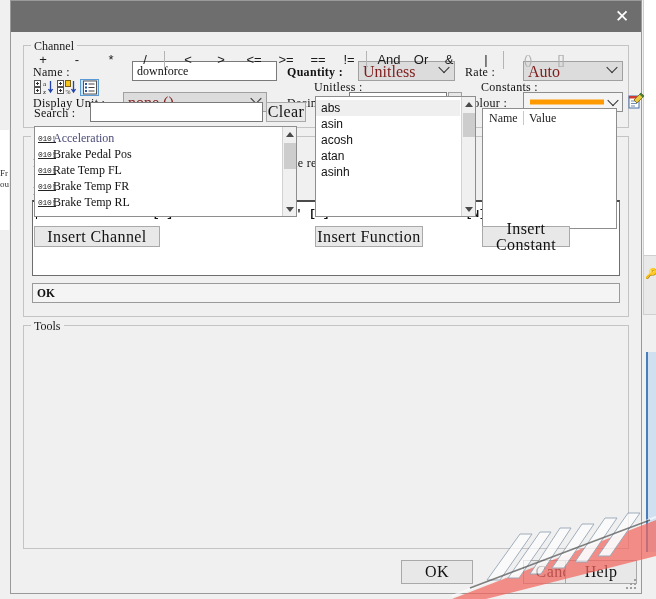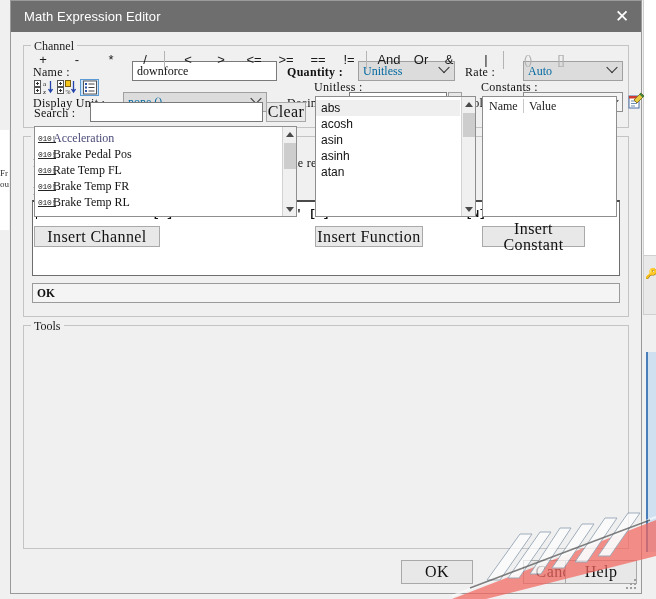--- a/index.html
+++ b/index.html
@@ -114,22 +114,22 @@
     white-space: nowrap;
     overflow: hidden;
     line-height: 15px;
   }
   .combo {
     position: absolute;
     background: #dcdcdc;
     border: 1px solid #a0a0a0;
     box-sizing: border-box;
     font-family: "Liberation Serif", serif;
-    font-size: 12px;
-    color: #0369a1;
+    font-size: 16px;
+    color: #7f1d1d;
     padding: 2px 4px;
     white-space: nowrap;
     overflow: hidden;
     line-height: 15px;
     cursor: pointer;
   }
   .combo .arrow {
     position: absolute; right: 5px; top: 50%;
     transform: translateY(-50%);
     width: 9px; height: 9px;
@@ -324,21 +324,20 @@
   <div class="bg-right"></div>
   <div class="bg-right-panelA"></div>
   <div class="bg-right-panelB"></div>
   <div class="bg-right-key">🔑</div>
   <div class="bg-right-blue"></div>
   <div class="bg-bottom"></div>
 
   <div class="dialog">
 
     <div class="titlebar">
-      <div class="titlebar-text">Math Expression Editor</div>
       <div class="titlebar-close">✕</div>
     </div>
 
     <div class="client">
 
       <div class="groupbox" style="left:12px; top:13px; width:606px; height:83px;"></div>
       <div class="group-legend" style="left:20px; top:7px;">Channel</div>
 
       <div class="lbl" style="left:22px; top:33px;">Name :</div>
       <div class="textbox" style="left:121px; top:29px; width:145px; height:20px;">downforce</div>
@@ -499,47 +498,47 @@
               <span class="vs-dn-tri"></span>
             </div>
         </div>
       </div>
       <div class="btn" style="left:23px; top:194px; width:126px; height:21px;">Insert Channel</div>
 
       <div class="lbl" style="left:303px; top:48px;">Unitless :</div>
       <div class="listbox" style="left:304px; top:64px; width:161px; height:121px;">
         <div id="function-rows" style="position:absolute;left:0;top:3px;right:15px;">
             <div class="fn-row sel">abs</div>
+            <div class="fn-row">asin</div>
             <div class="fn-row">acosh</div>
-            <div class="fn-row">asin</div>
+            <div class="fn-row">atan</div>
             <div class="fn-row">asinh</div>
-            <div class="fn-row">atan</div>
           </div>
         <div class="vscroll">
           <div class="vs-btn up">
               <span class="vs-up-tri"></span>
             </div>
           <div class="vs-thumb" style="top:16px; height:24px;"></div>
           <div class="vs-btn down">
               <span class="vs-dn-tri"></span>
             </div>
         </div>
       </div>
       <div class="btn" style="left:304px; top:194px; width:108px; height:21px;">Insert Function</div>
 
       <div class="lbl" style="left:470px; top:48px;">Constants :</div>
-      <div class="listbox" style="left:471px; top:64px; width:135px; height:121px;">
+      <div class="listbox" style="left:471px; top:76px; width:135px; height:121px;">
         <div class="const-head">
           <span class="c1">Name</span>
           <span class="divider"></span>
           <span class="c2">Value</span>
         </div>
         <div id="constant-rows"></div>
       </div>
-      <div class="btn" style="left:471px; top:194px; width:103px; height:21px;">Insert Constant</div>
+      <div class="btn" style="left:471px; top:194px; width:88px; height:21px;">Insert Constant</div>
 
       <div class="btn" style="left:390px; top:528px; width:72px; height:24px;">OK</div>
       <div class="btn" style="left:472px; top:528px; width:72px; height:24px;margin-left:40px;">Cancel</div>
       <div class="btn" style="left:554px; top:528px; width:72px; height:24px;">Help</div>
 
       <div class="grip" style="right:3px; bottom:2px;">
         <i style="left:8px;top:8px;"></i>
           <i style="left:4px;top:8px;"></i>
           <i style="left:8px;top:4px;"></i>
         <i style="left:0px;top:8px;"></i>

